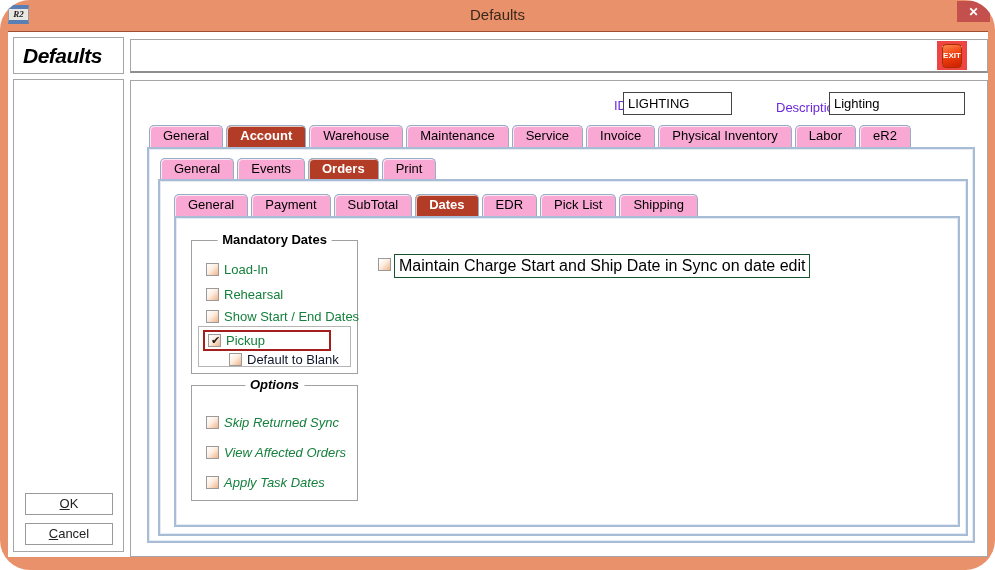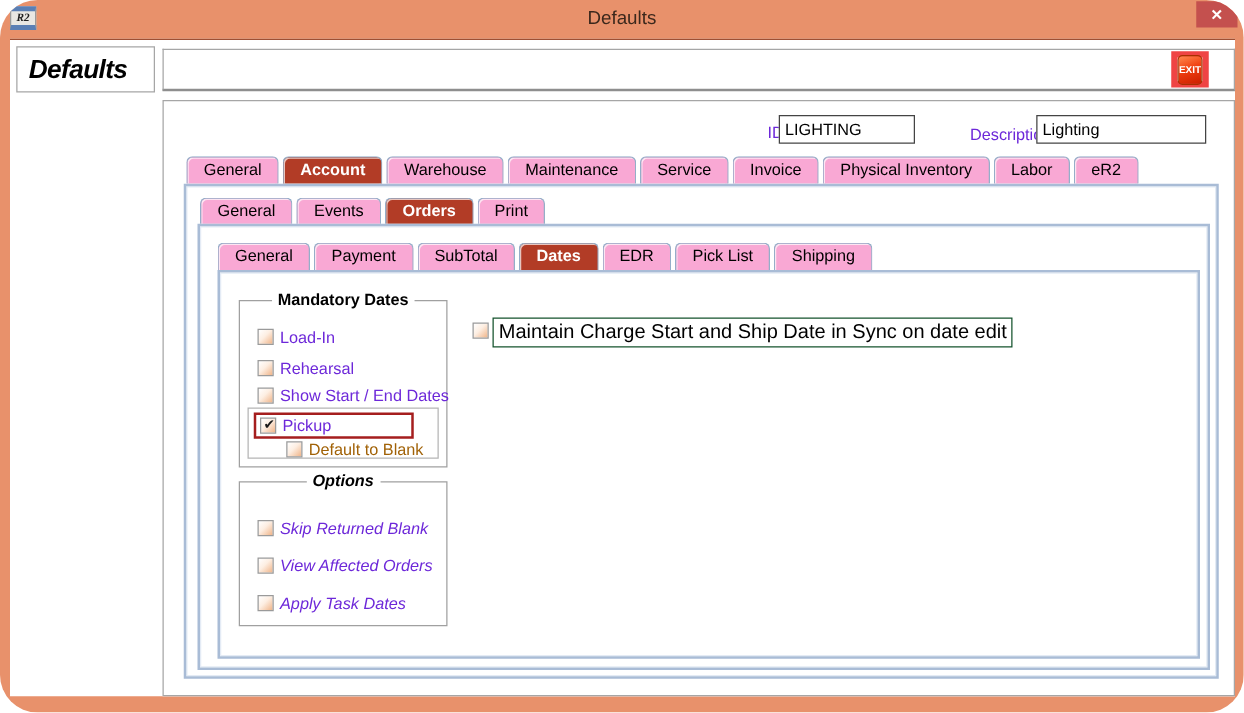--- a/index.html
+++ b/index.html
@@ -89,22 +89,22 @@
   .legend { position:absolute; top:-9px; left:50%; transform:translateX(-50%);
             background:#fff; padding:0 5px; font-size:13px; font-weight:bold;
             color:#000; white-space:nowrap; }
 
   
   .cb { position:absolute; width:13px; height:13px; border:1px solid #9a9a9a;
         background:linear-gradient(135deg,#ffffff 0%,#fdeee2 45%,#f0b488 100%);
         cursor:pointer; }
   .cb .tick { position:absolute; left:0; top:-1px; width:13px; height:13px;
               font-size:11px; line-height:13px; text-align:center; color:#1a1a1a; }
-  .cblabel { position:absolute; font-size:13px; color:#6d28d9; white-space:nowrap; }
-  .cblabel.disabled { color:#a16207; }
+  .cblabel { position:absolute; font-size:13px; color:#15803d; white-space:nowrap; }
+  .cblabel.disabled { color:#0f172a; }
 
   .subbox { position:absolute; left:6px; top:85px; width:153px; height:41px;
             border:1px solid #b5b5b5; }
   .focusrect { position:absolute; left:11px; top:89px; width:128px; height:21px;
                border:2px solid #a51e1e; }
 
   .sync-cb { left:202px; top:40px; }
   .sync-labelbox { position:absolute; left:218px; top:36px; border:1px solid #14532d;
                    padding:2px 4px 2px 4px; font-size:16px; color:#000000; white-space:nowrap; }
 </style>
@@ -118,20 +118,28 @@
     <span class="title">Defaults</span>
     <button class="close-btn">
         <span>✕</span>
       </button>
   </div>
 
   <div class="content"></div>
 
   <div class="side-title-box">
     <span class="side-title">Defaults</span>
+  </div>
+  <div class="side-panel">
+    <button class="btn btn-ok">
+        <span class="btn-text">OK</span>
+      </button>
+    <button class="btn btn-cancel">
+        <span class="btn-text">Cancel</span>
+      </button>
   </div>
 
   <div class="toolbar">
     <div class="exit-wrap">
       <button class="exit-btn">EXIT</button>
     </div>
   </div>
 
   <div class="main-panel">
 
@@ -195,21 +203,21 @@
             <span class="cblabel" style="left:34px; top:92px;">Pickup</span>
 
             <span class="cb" style="left:37px; top:112px;"></span>
             <span class="cblabel disabled" style="left:55px; top:111px;">Default to Blank</span>
           </div>
 
           <div class="groupbox gb-options">
             <span class="legend">Options</span>
 
             <span class="cb" style="left:14px; top:30px;"></span>
-            <span class="cblabel" style="left:32px; top:29px;">Skip Returned Blank</span>
+            <span class="cblabel" style="left:32px; top:29px;">Skip Returned Sync</span>
 
             <span class="cb" style="left:14px; top:60px;"></span>
             <span class="cblabel" style="left:32px; top:59px;">View Affected Orders</span>
 
             <span class="cb" style="left:14px; top:90px;"></span>
             <span class="cblabel" style="left:32px; top:89px;">Apply Task Dates</span>
           </div>
 
           <span class="cb sync-cb"></span>
           <span class="sync-labelbox">Maintain Charge Start and Ship Date in Sync on date edit</span>

